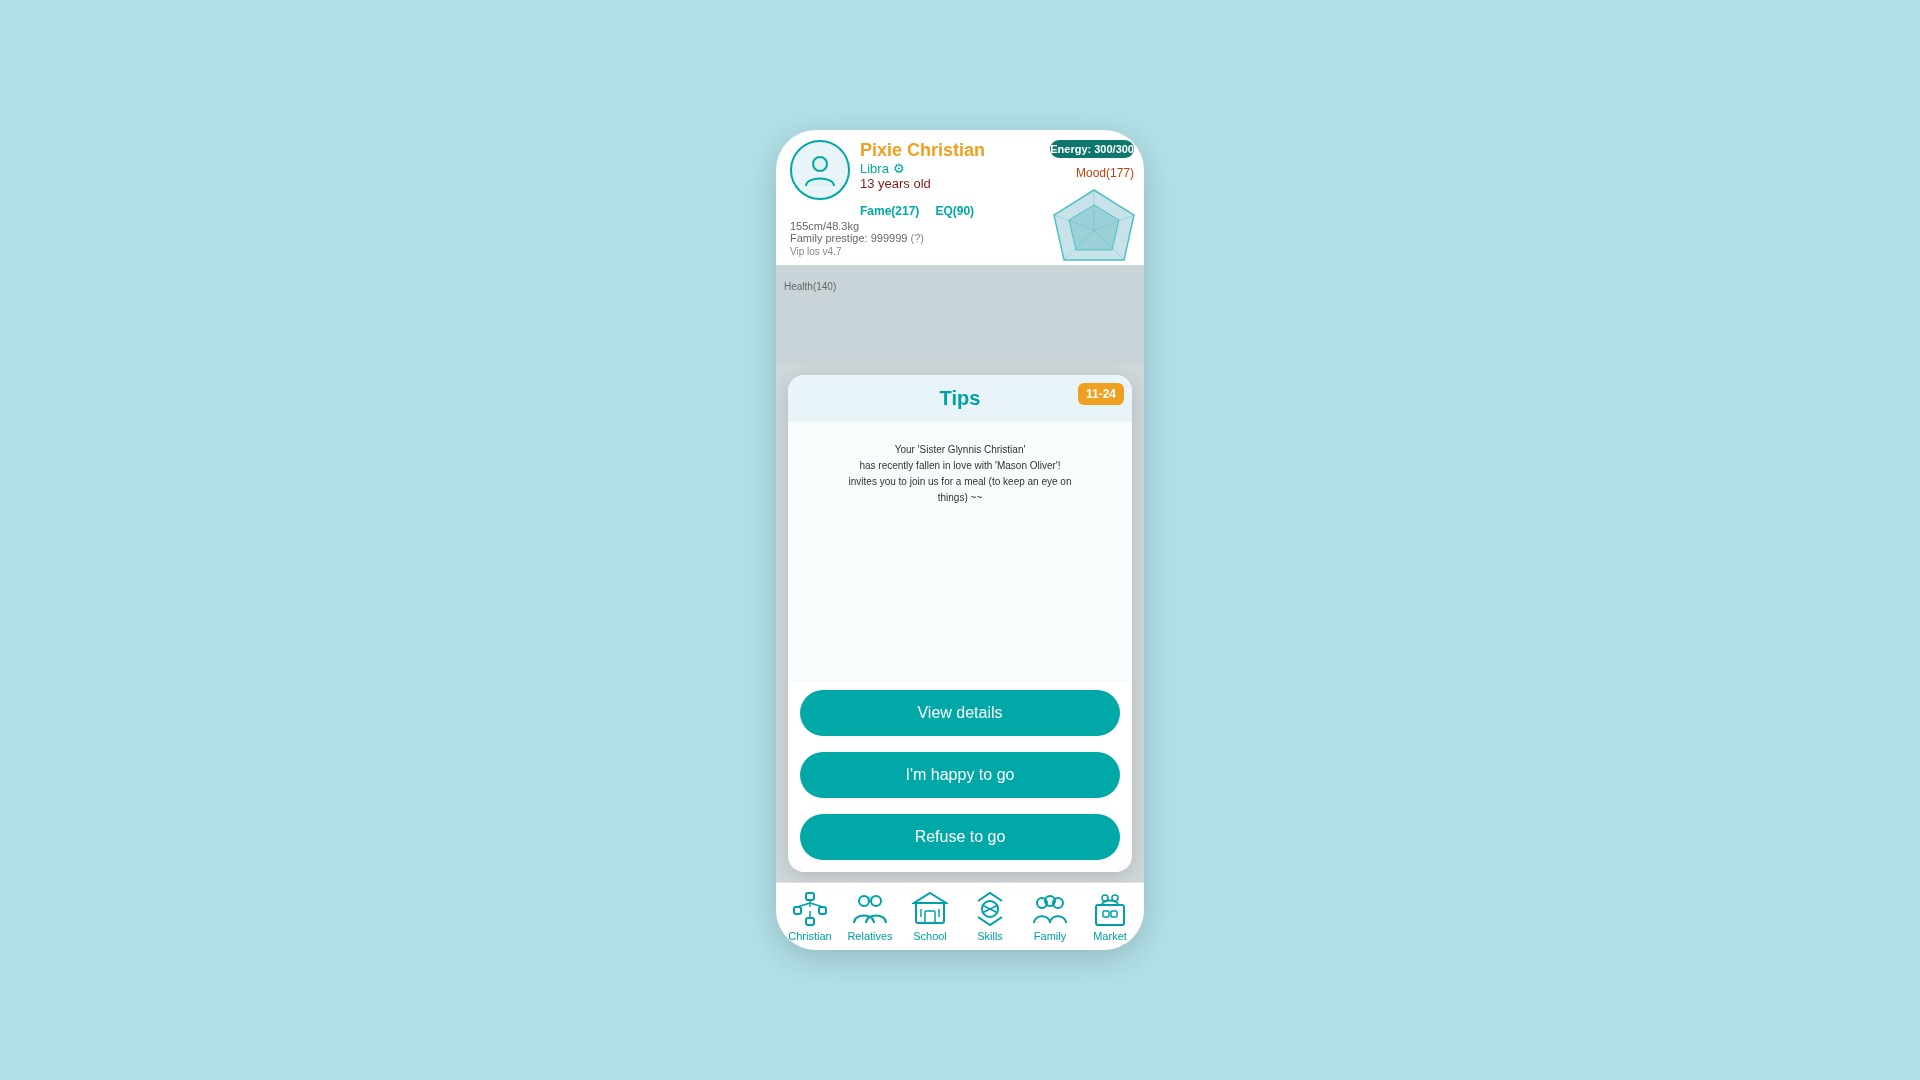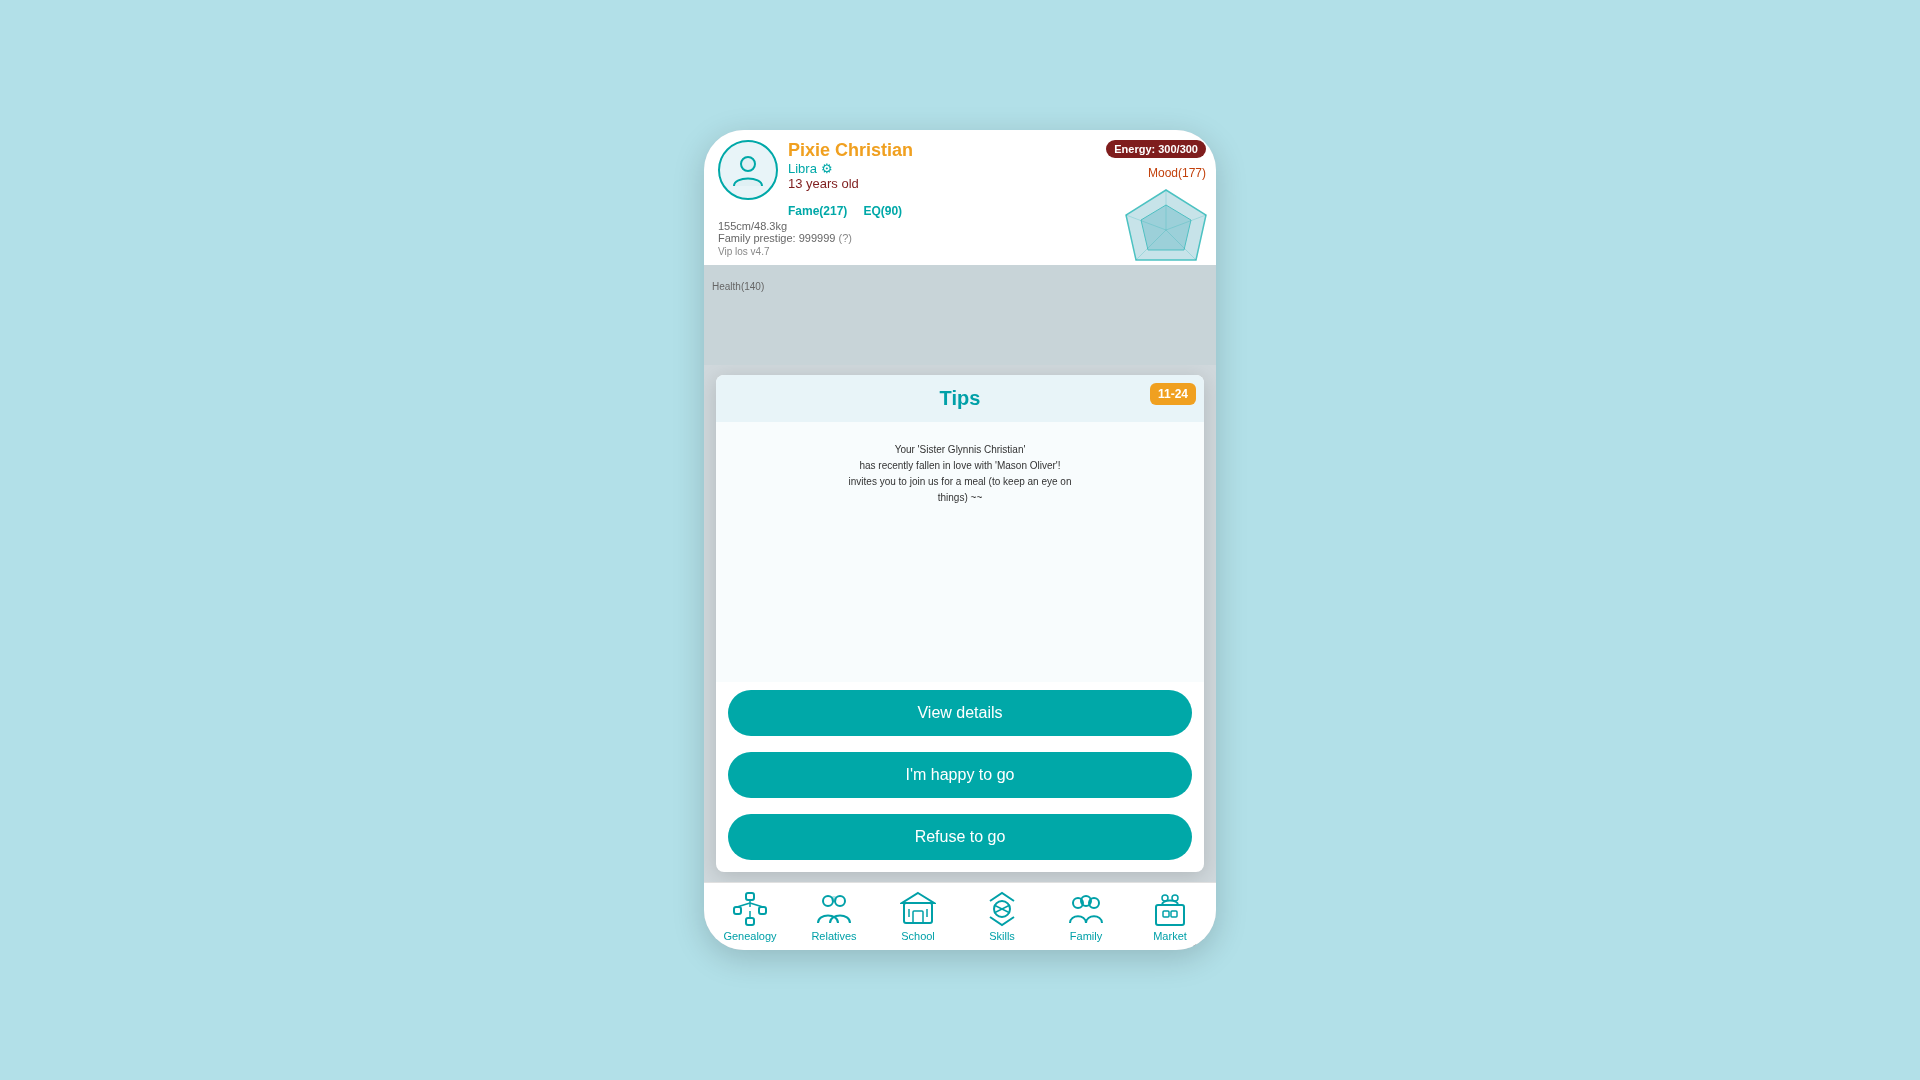--- a/index.html
+++ b/index.html
@@ -8,21 +8,21 @@
       height: 1080px;
       background-color: #b2e0e8;
       display: flex;
       align-items: center;
       justify-content: center;
       font-family: -apple-system, BlinkMacSystemFont, 'Segoe UI', sans-serif;
       overflow: hidden;
     }
 
     .phone-container {
-      width: 512px;
+      width: 368px;
       height: 820px;
       background: #d0d8dc;
       border-radius: 40px;
       overflow: hidden;
       position: relative;
       box-shadow: 0 8px 32px rgba(0,0,0,0.18);
     }
 
     
     .header {
@@ -74,24 +74,24 @@
 
     .character-age {
       font-size: 13px;
       color: #7f1d1d;
     }
 
     .energy-bar {
       position: absolute;
       top: 10px;
       right: 10px;
-      background: #7f1d1d;
+      background: #0f766e;
       color: white;
       font-size: 11px;
-      padding: 3px 8px;
+      padding: 3px 0;
       border-radius: 10px;
       font-weight: 600;
     }
 
     .mood-text {
       position: absolute;
       top: 36px;
       right: 10px;
       font-size: 12px;
       color: #c2410c;
@@ -137,21 +137,21 @@
     .game-bg {
       background: #c8d4d8;
       height: 100px;
       position: relative;
       overflow: hidden;
     }
 
     
     .tips-modal {
       background: white;
-      border-radius: 8px;
+      border-radius: 16px;
       margin: 10px 12px;
       overflow: hidden;
       box-shadow: 0 4px 20px rgba(0,0,0,0.15);
     }
 
     .tips-header {
       background: #e8f4f8;
       padding: 12px;
       text-align: center;
       position: relative;
@@ -362,21 +362,21 @@
       <svg class="nav-icon" viewBox="0 0 36 36" fill="none">
         <rect x="14" y="2" width="8" height="7" rx="2" stroke="#00a0a8" stroke-width="2"></rect>
         <rect x="2" y="16" width="7" height="7" rx="2" stroke="#00a0a8" stroke-width="2"></rect>
         <rect x="27" y="16" width="7" height="7" rx="2" stroke="#00a0a8" stroke-width="2"></rect>
         <rect x="14" y="27" width="8" height="7" rx="2" stroke="#00a0a8" stroke-width="2"></rect>
         <line x1="18" y1="9" x2="18" y2="16" stroke="#00a0a8" stroke-width="1.5"></line>
         <line x1="5" y1="16" x2="18" y2="12" stroke="#00a0a8" stroke-width="1.5"></line>
         <line x1="31" y1="16" x2="18" y2="12" stroke="#00a0a8" stroke-width="1.5"></line>
         <line x1="18" y1="20" x2="18" y2="27" stroke="#00a0a8" stroke-width="1.5"></line>
       </svg>
-      <span class="nav-label">Genealogy</span>
+      <span class="nav-label">Christian</span>
     </div>
 
     <div class="nav-item">
       <svg class="nav-icon" viewBox="0 0 36 36" fill="none">
         <circle cx="12" cy="10" r="5" stroke="#00a0a8" stroke-width="2"></circle>
         <circle cx="24" cy="10" r="5" stroke="#00a0a8" stroke-width="2"></circle>
         <path d="M2 32 C2 22 22 22 22 32" stroke="#00a0a8" stroke-width="2"></path>
         <path d="M14 32 C14 22 34 22 34 32" stroke="#00a0a8" stroke-width="2"></path>
         <circle cx="18" cy="8" r="3" fill="#00a0a8" opacity="0.3"></circle>
       </svg>

